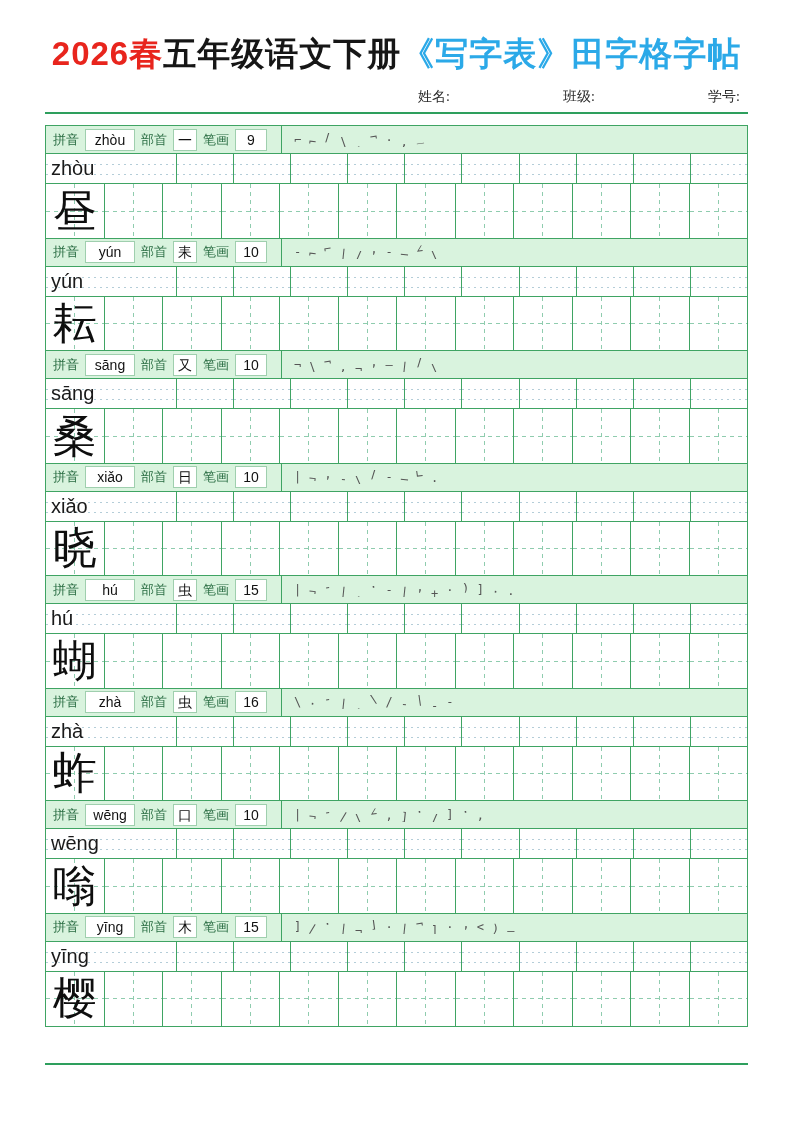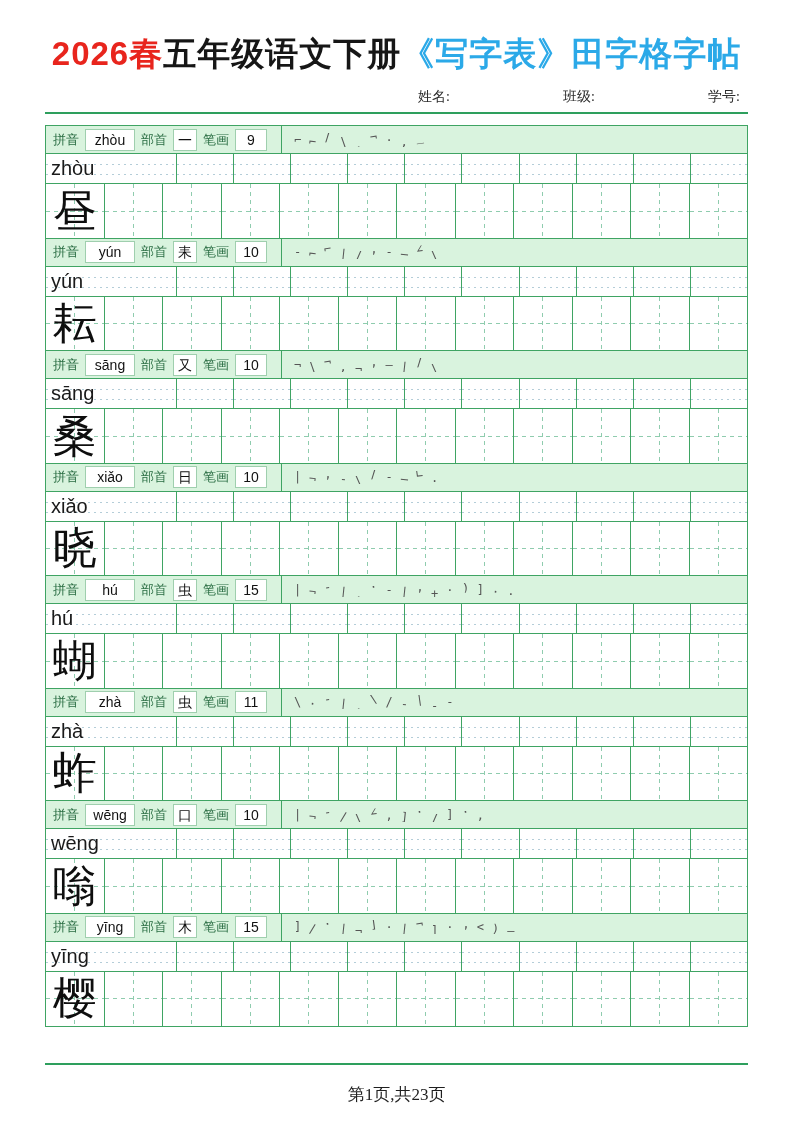--- a/index.html
+++ b/index.html
@@ -392,21 +392,21 @@
     </div>
       </section>
       <section class="block">
     <div class="head">
       <div class="info">
         <span class="lab">拼音</span>
         <span class="val vp">zhà</span>
         <span class="lab">部首</span>
         <span class="val vr">虫</span>
         <span class="lab">笔画</span>
-        <span class="val vn">11</span>
+        <span class="val vn">16</span>
       </div>
       <div class="strokes">
             <span class="sm">\</span>
             <span class="sm">·</span>
             <span class="sm">-</span>
             <span class="sm">|</span>
             <span class="sm">,</span>
             <span class="sm">\</span>
             <span class="sm">/</span>
             <span class="sm">-</span>
@@ -562,15 +562,14 @@
           <div class="ccell"></div>
           <div class="ccell"></div>
           <div class="ccell"></div>
           <div class="ccell"></div>
     </div>
       </section>
     </div>
 
   <div class="rule rule-bottom"></div>
 
-  <div class="footer">第1页,共23页</div>
 
 </div>
 
 </body></html>

